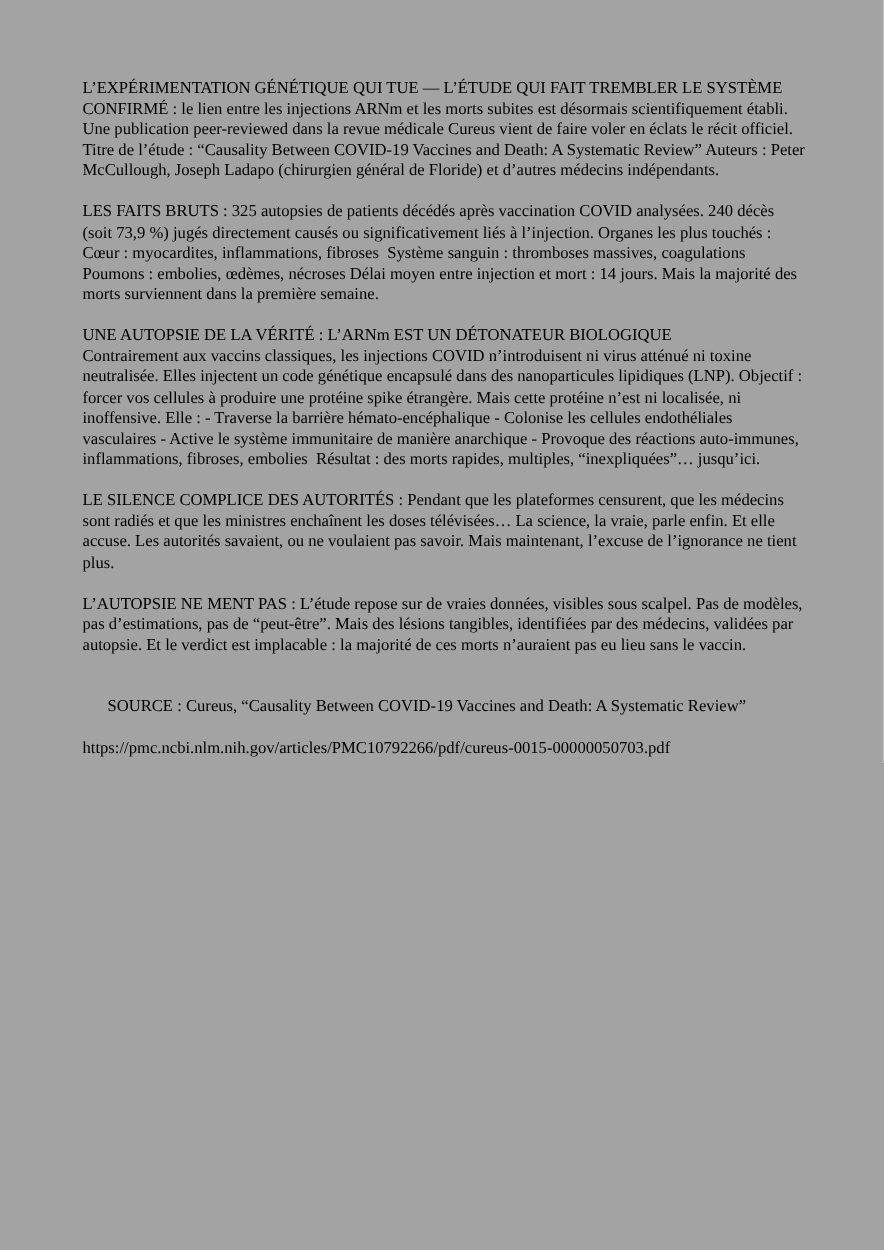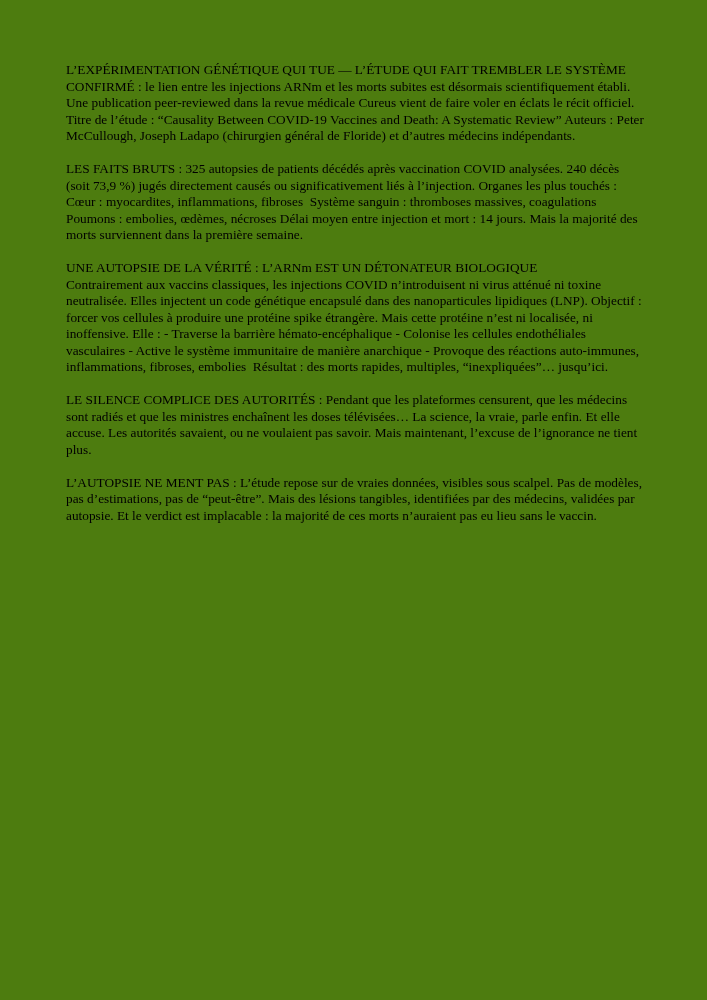--- a/index.html
+++ b/index.html
@@ -10,21 +10,21 @@
     width: 707px;
     height: 1000px;
     background: #ffffff;
     font-family: "Liberation Serif", "DejaVu Serif", serif;
     color: #000000;
   }
   .page {
     position: relative;
     width: 707px;
     height: 1000px;
-    background: #4d7c0f;
+    background: #a3a3a3;
     overflow: hidden;
   }
   .text-block {
     position: absolute;
     left: 66px;
     top: 62px;
     width: 578px;
   }
   .para {
     margin: 0 0 16.5px 0;
@@ -43,14 +43,18 @@
 
 <div class="page">
   <div class="text-block">
     <p class="para">L’EXPÉRIMENTATION GÉNÉTIQUE QUI TUE — L’ÉTUDE QUI FAIT TREMBLER LE SYSTÈME  CONFIRMÉ : le lien entre les injections ARNm et les morts subites est désormais scientifiquement établi.
 Une publication peer-reviewed dans la revue médicale Cureus vient de faire voler en éclats le récit officiel. Titre de l’étude : “Causality Between COVID-19 Vaccines and Death: A Systematic Review” Auteurs : Peter McCullough, Joseph Ladapo (chirurgien général de Floride) et d’autres médecins indépendants.</p>
     <p class="para">LES FAITS BRUTS : 325 autopsies de patients décédés après vaccination COVID analysées. 240 décès (soit 73,9 %) jugés directement causés ou significativement liés à l’injection. Organes les plus touchés :  Cœur : myocardites, inflammations, fibroses  Système sanguin : thromboses massives, coagulations  Poumons : embolies, œdèmes, nécroses Délai moyen entre injection et mort : 14 jours. Mais la majorité des morts surviennent dans la première semaine.</p>
     <p class="para">UNE AUTOPSIE DE LA VÉRITÉ : L’ARNm EST UN DÉTONATEUR BIOLOGIQUE
 Contrairement aux vaccins classiques, les injections COVID n’introduisent ni virus atténué ni toxine neutralisée. Elles injectent un code génétique encapsulé dans des nanoparticules lipidiques (LNP). Objectif : forcer vos cellules à produire une protéine spike étrangère. Mais cette protéine n’est ni localisée, ni inoffensive. Elle : - Traverse la barrière hémato-encéphalique - Colonise les cellules endothéliales vasculaires - Active le système immunitaire de manière anarchique - Provoque des réactions auto-immunes, inflammations, fibroses, embolies  Résultat : des morts rapides, multiples, “inexpliquées”… jusqu’ici.</p>
     <p class="para">LE SILENCE COMPLICE DES AUTORITÉS : Pendant que les plateformes censurent, que les médecins sont radiés et que les ministres enchaînent les doses télévisées… La science, la vraie, parle enfin. Et elle accuse. Les autorités savaient, ou ne voulaient pas savoir. Mais maintenant, l’excuse de l’ignorance ne tient plus.</p>
     <p class="para">L’AUTOPSIE NE MENT PAS : L’étude repose sur de vraies données, visibles sous scalpel. Pas de modèles, pas d’estimations, pas de “peut-être”. Mais des lésions tangibles, identifiées par des médecins, validées par autopsie. Et le verdict est implacable : la majorité de ces morts n’auraient pas eu lieu sans le vaccin.</p>
+    <p class="para">
+      <span>SOURCE : Cureus, “Causality Between COVID-19 Vaccines and Death: A Systematic Review”</span>
+      <span class="source-url">https://pmc.ncbi.nlm.nih.gov/articles/PMC10792266/pdf/cureus-0015-00000050703.pdf</span>
+    </p>
   </div>
 </div>
 
 </body></html>

